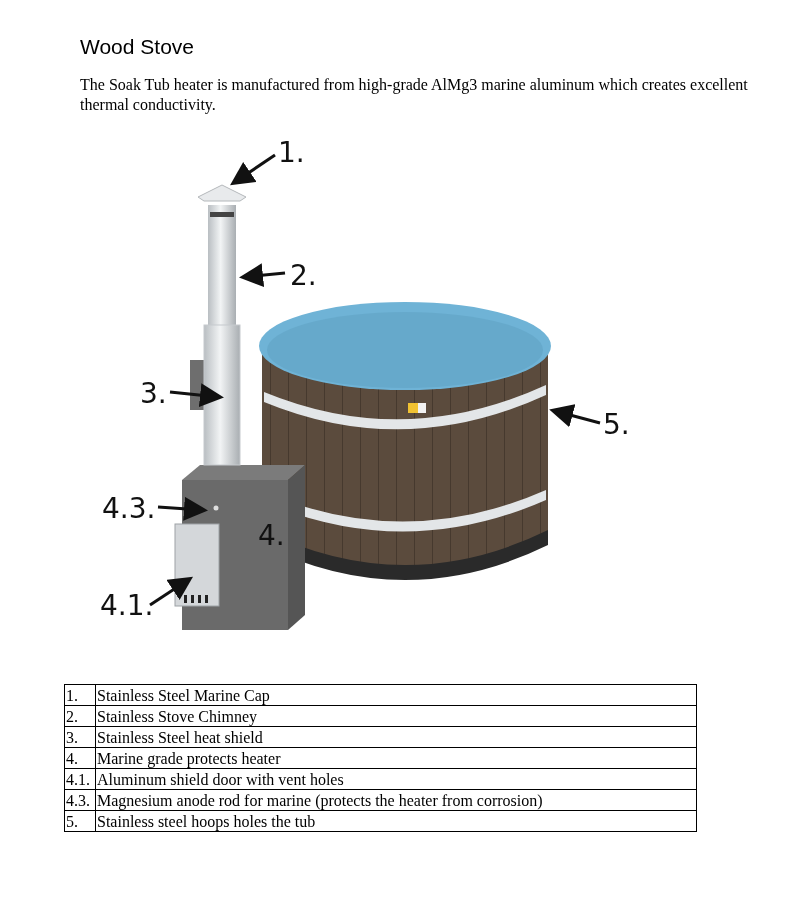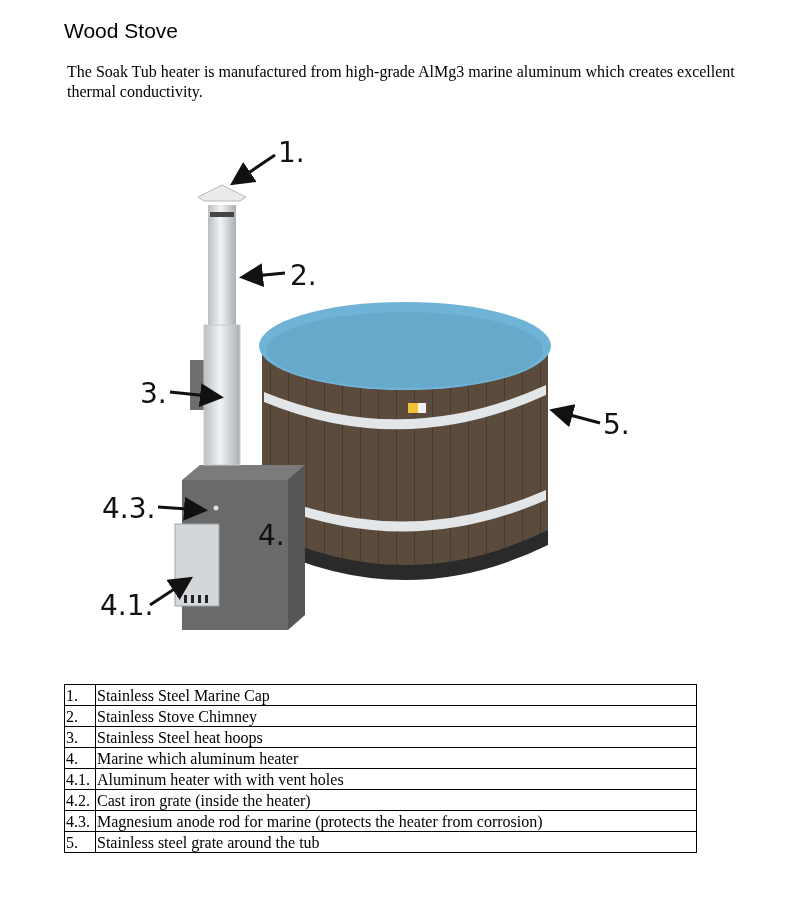--- a/index.html
+++ b/index.html
@@ -1,18 +1,18 @@
 <!DOCTYPE html>
 <html><head>
 <meta charset="utf-8">
 <style>
   html, body { margin: 0; padding: 0; background: #ffffff; }
   body { width: 800px; height: 916px; position: relative; overflow: hidden; color: #000; }
-  .title { position: absolute; left: 64px; top: 19px; font-family: "Liberation Sans", sans-serif; font-size: 21px; font-weight: normal; margin: 0; }
-  .intro { position: absolute; left: 64px; top: 59px; width: 680px; font-family: "Liberation Serif", serif; font-size: 16px; line-height: 20px; margin: 3px; }
+  .title { position: absolute; left: 64px; top: 19px; font-family: "Liberation Sans", sans-serif; font-size: 21px; font-weight: normal; margin: 16px; }
+  .intro { position: absolute; left: 64px; top: 59px; width: 680px; font-family: "Liberation Serif", serif; font-size: 16px; line-height: 20px; margin: 16px; }
   .figure { position: absolute; left: 90px; top: 120px; width: 560px; height: 520px; }
   .figure svg { width: 100%; height: 100%; display: block; }
   .label-txt { font-family: "DejaVu Sans", sans-serif; font-size: 28px; fill: #111; }
   table.parts { position: absolute; left: 64px; top: 684px; width: 633px; border-collapse: collapse; font-family: "Liberation Serif", serif; font-size: 16px; }
   table.parts td { border: 1px solid #000; padding: 0 1px; height: 20px; line-height: 19px; white-space: nowrap; }
   table.parts td.num { width: 28px; }
 </style>
 </head>
 <body>
 
@@ -93,36 +93,32 @@
     <tr>
       <td class="num">1.</td>
       <td>Stainless Steel Marine Cap</td>
     </tr>
     <tr>
       <td class="num">2.</td>
       <td>Stainless Stove Chimney</td>
     </tr>
     <tr>
       <td class="num">3.</td>
-      <td>Stainless Steel heat hoops</td>
+      <td>Stainless Steel heat shield</td>
     </tr>
     <tr>
       <td class="num">4.</td>
-      <td>Marine which aluminum heater</td>
+      <td>Marine grade protects heater</td>
     </tr>
     <tr>
       <td class="num">4.1.</td>
-      <td>Aluminum heater with with vent holes</td>
-    </tr>
-    <tr>
-      <td class="num">4.2.</td>
-      <td>Cast iron grate (inside the heater)</td>
+      <td>Aluminum shield door with vent holes</td>
     </tr>
     <tr>
       <td class="num">4.3.</td>
       <td>Magnesium anode rod for marine (protects the heater from corrosion)</td>
     </tr>
     <tr>
       <td class="num">5.</td>
-      <td>Stainless steel grate around the tub</td>
+      <td>Stainless steel hoops holes the tub</td>
     </tr>
   </tbody>
 </table>
 
 </body></html>

